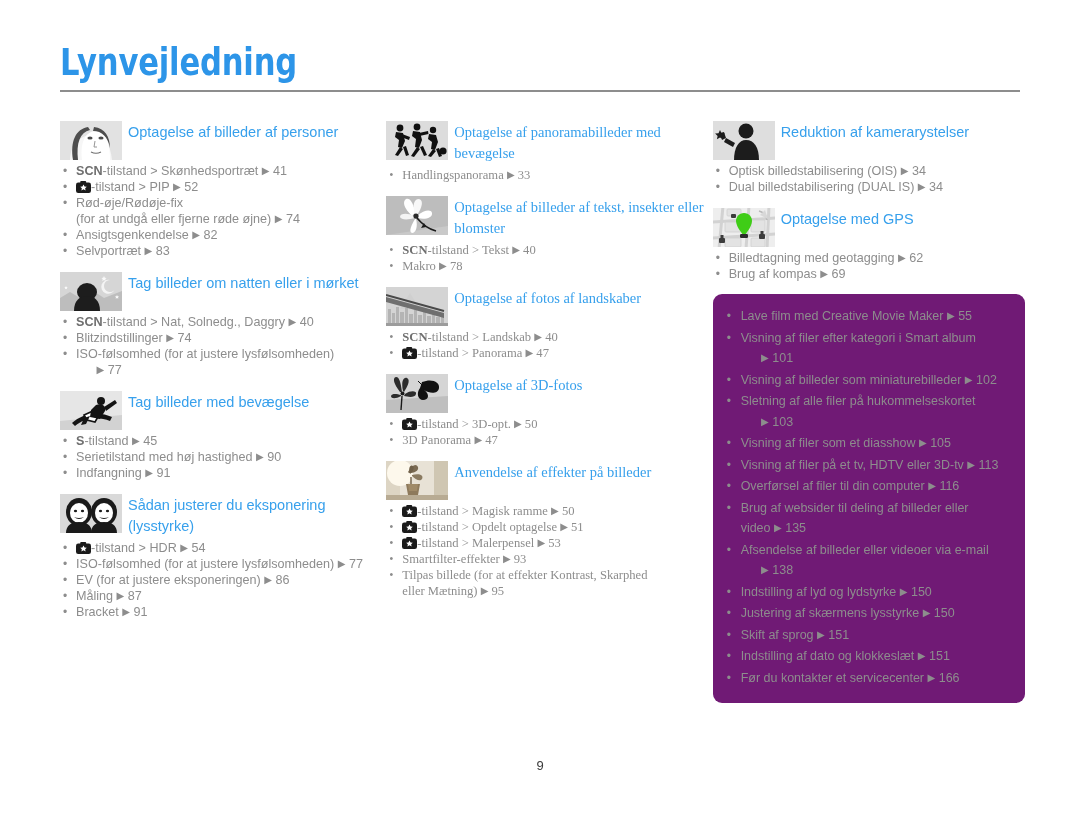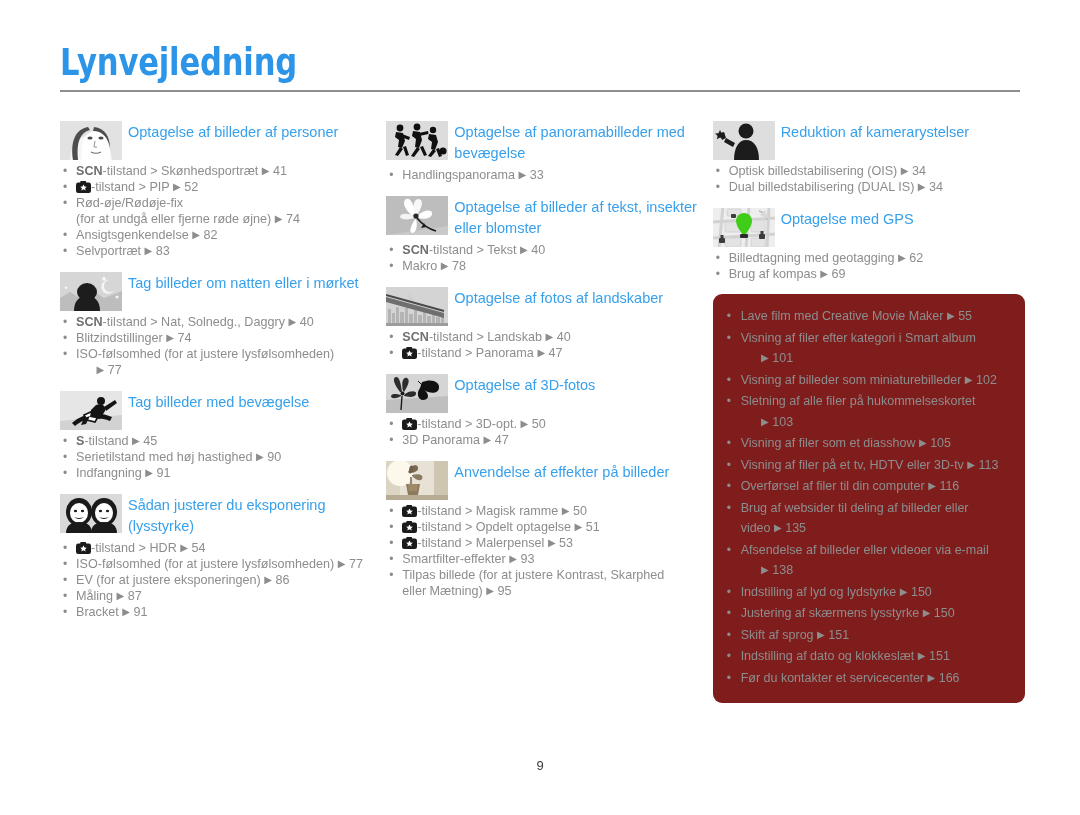--- a/index.html
+++ b/index.html
@@ -53,21 +53,21 @@
     left: 60px;
     top: 120px;
     width: 965px;
     display: flex;
     gap: 4px;
   }
   .col {
     box-sizing: border-box;
   }
   .col-1 { width: 325px; }
-  .col-2 { width: 325px; }
+  .col-2 { width: 325px; font-family: Liberation Serif, serif; }
   .col-3 { width: 315px; }
 
   
   .section { margin-bottom: 12px; }
 
   .sec-head {
     position: relative;
     min-height: 40px;
     padding-left: 68px;
     margin-bottom: 4px;
@@ -125,21 +125,21 @@
     width: 15px;
     height: 12px;
     vertical-align: -2px;
     position: relative;
     top: 0px;
   }
   .cam-icon svg { display: block; width: 15px; height: 12px; }
 
   
   .cream-box {
-    background: #7f1d1d;
+    background: #701a75;
     border-radius: 9px;
     padding: 12px 14px 14px 10px;
     margin-top: 8px;
   }
   .cream-box ul.items > li {
     font-size: 12.5px;
     line-height: 20.5px;
     color: #8d8d8d;
     padding-left: 18px;
     margin-bottom: 0;
@@ -425,21 +425,21 @@
                   <rect x="0" y="1.5" width="15" height="10.5" rx="2.2" fill="#1b1b1b"></rect>
                   <rect x="4.2" y="0" width="6" height="2.4" rx="1" fill="#1b1b1b"></rect>
                   <path d="M7.5 3.4 l1.05 2.0 2.25.28 -1.65 1.5 .45 2.2 -2.1 -1.1 -2.1 1.1 .45 -2.2 -1.65 -1.5 2.25 -.28z" fill="#ffffff"></path>
                 </svg></span><span>-tilstand &gt; Opdelt optagelse</span> <span class="arrow">▶</span> <span>51</span></li>
             <li class=""><span class="cam-icon"><svg viewBox="0 0 15 12">
                   <rect x="0" y="1.5" width="15" height="10.5" rx="2.2" fill="#1b1b1b"></rect>
                   <rect x="4.2" y="0" width="6" height="2.4" rx="1" fill="#1b1b1b"></rect>
                   <path d="M7.5 3.4 l1.05 2.0 2.25.28 -1.65 1.5 .45 2.2 -2.1 -1.1 -2.1 1.1 .45 -2.2 -1.65 -1.5 2.25 -.28z" fill="#ffffff"></path>
                 </svg></span><span>-tilstand &gt; Malerpensel</span> <span class="arrow">▶</span> <span>53</span></li>
             <li class=""><span>Smartfilter-effekter</span> <span class="arrow">▶</span> <span>93</span></li>
-            <li class=""><span>Tilpas billede (for at justere Kontrast, Skarphed</span></li>
+            <li class=""><span>Tilpas billede (for at effekter Kontrast, Skarphed</span></li>
             <li class="nobullet"><span>eller Mætning)</span> <span class="arrow">▶</span> <span>95</span></li>
           </ul>
         </div>
       </div>
     <div class="col col-3">
         <div class="section">
           <div class="sec-head">
             <span class="thumb">
               <svg viewBox="0 0 62 39">
                 <rect width="62" height="39" fill="#dedede"></rect>

